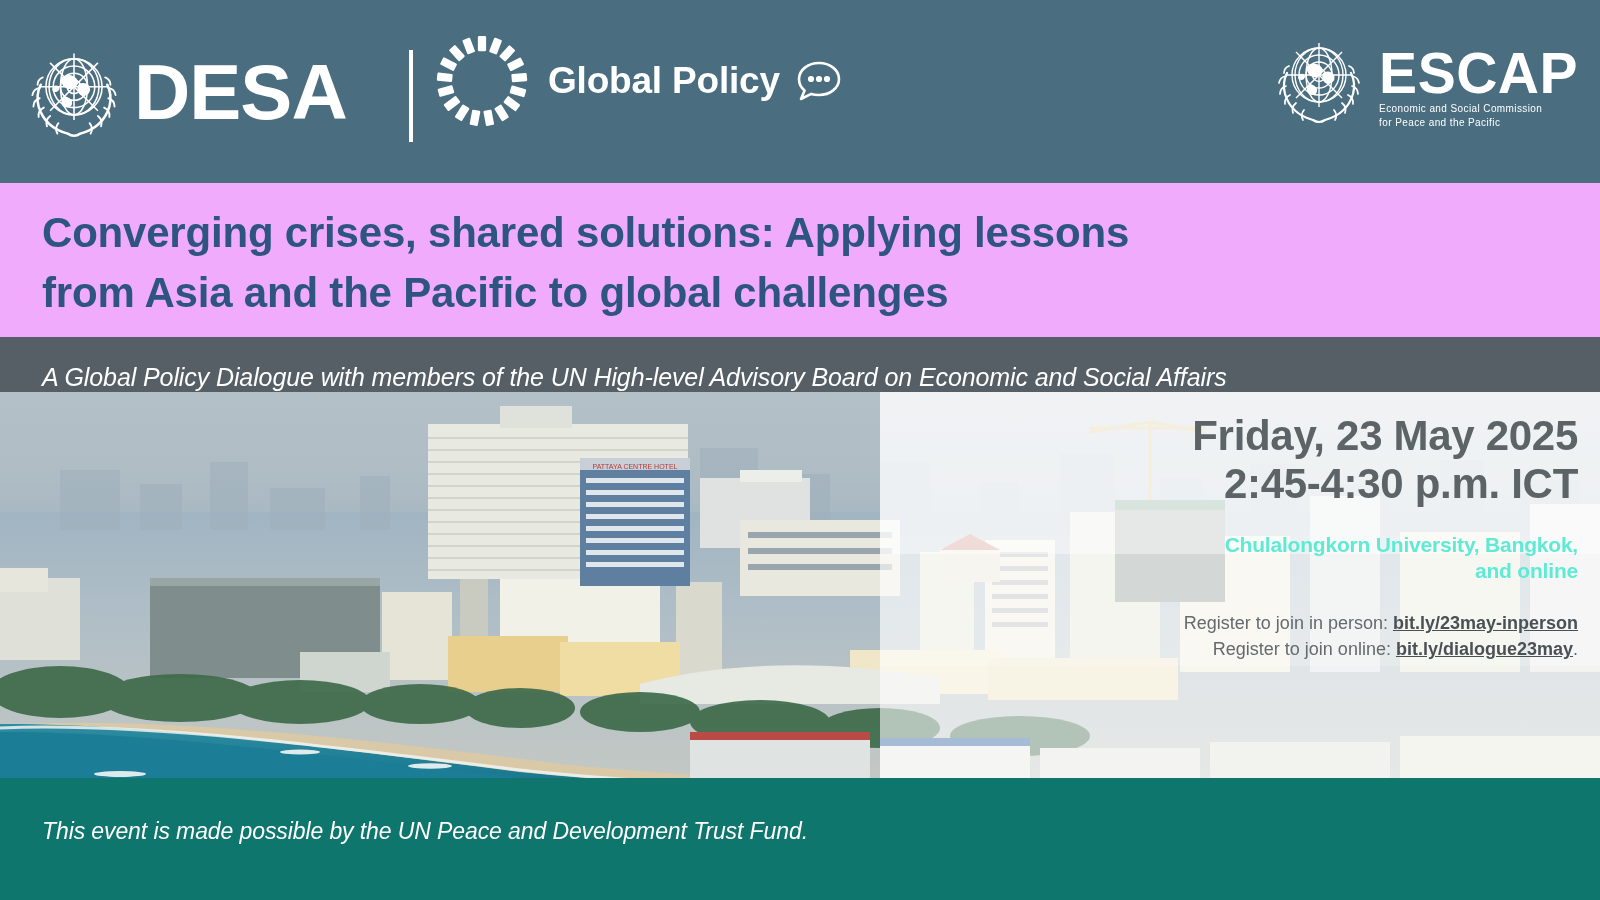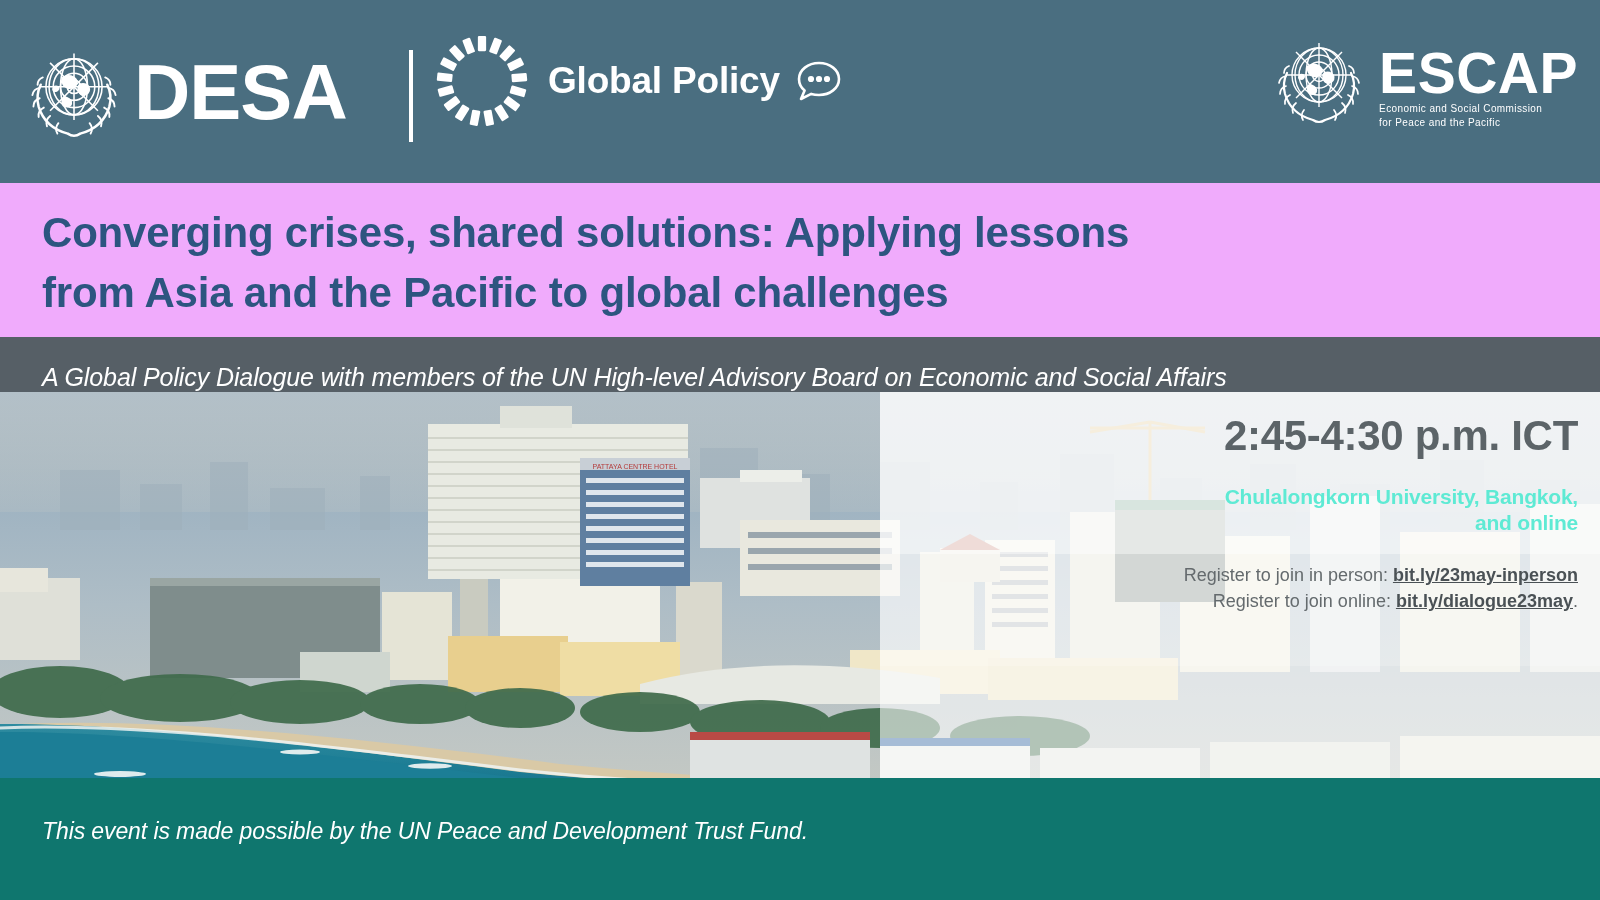--- a/index.html
+++ b/index.html
@@ -571,20 +571,21 @@
     </svg>
   </div>
 
   <div class="info-panel">
     <div class="ov-top"></div>
     <div class="ov-mid"></div>
     <div class="ov-bot"></div>
 
     <div class="info-content">
       <div class="date-line">
+        <div>Friday, 23 May 2025</div>
         <div>2:45-4:30 p.m. ICT</div>
       </div>
 
       <div class="venue-line">
         <div>Chulalongkorn University, Bangkok,</div>
         <div>and online</div>
       </div>
 
       <div class="register-block">
         <div>

